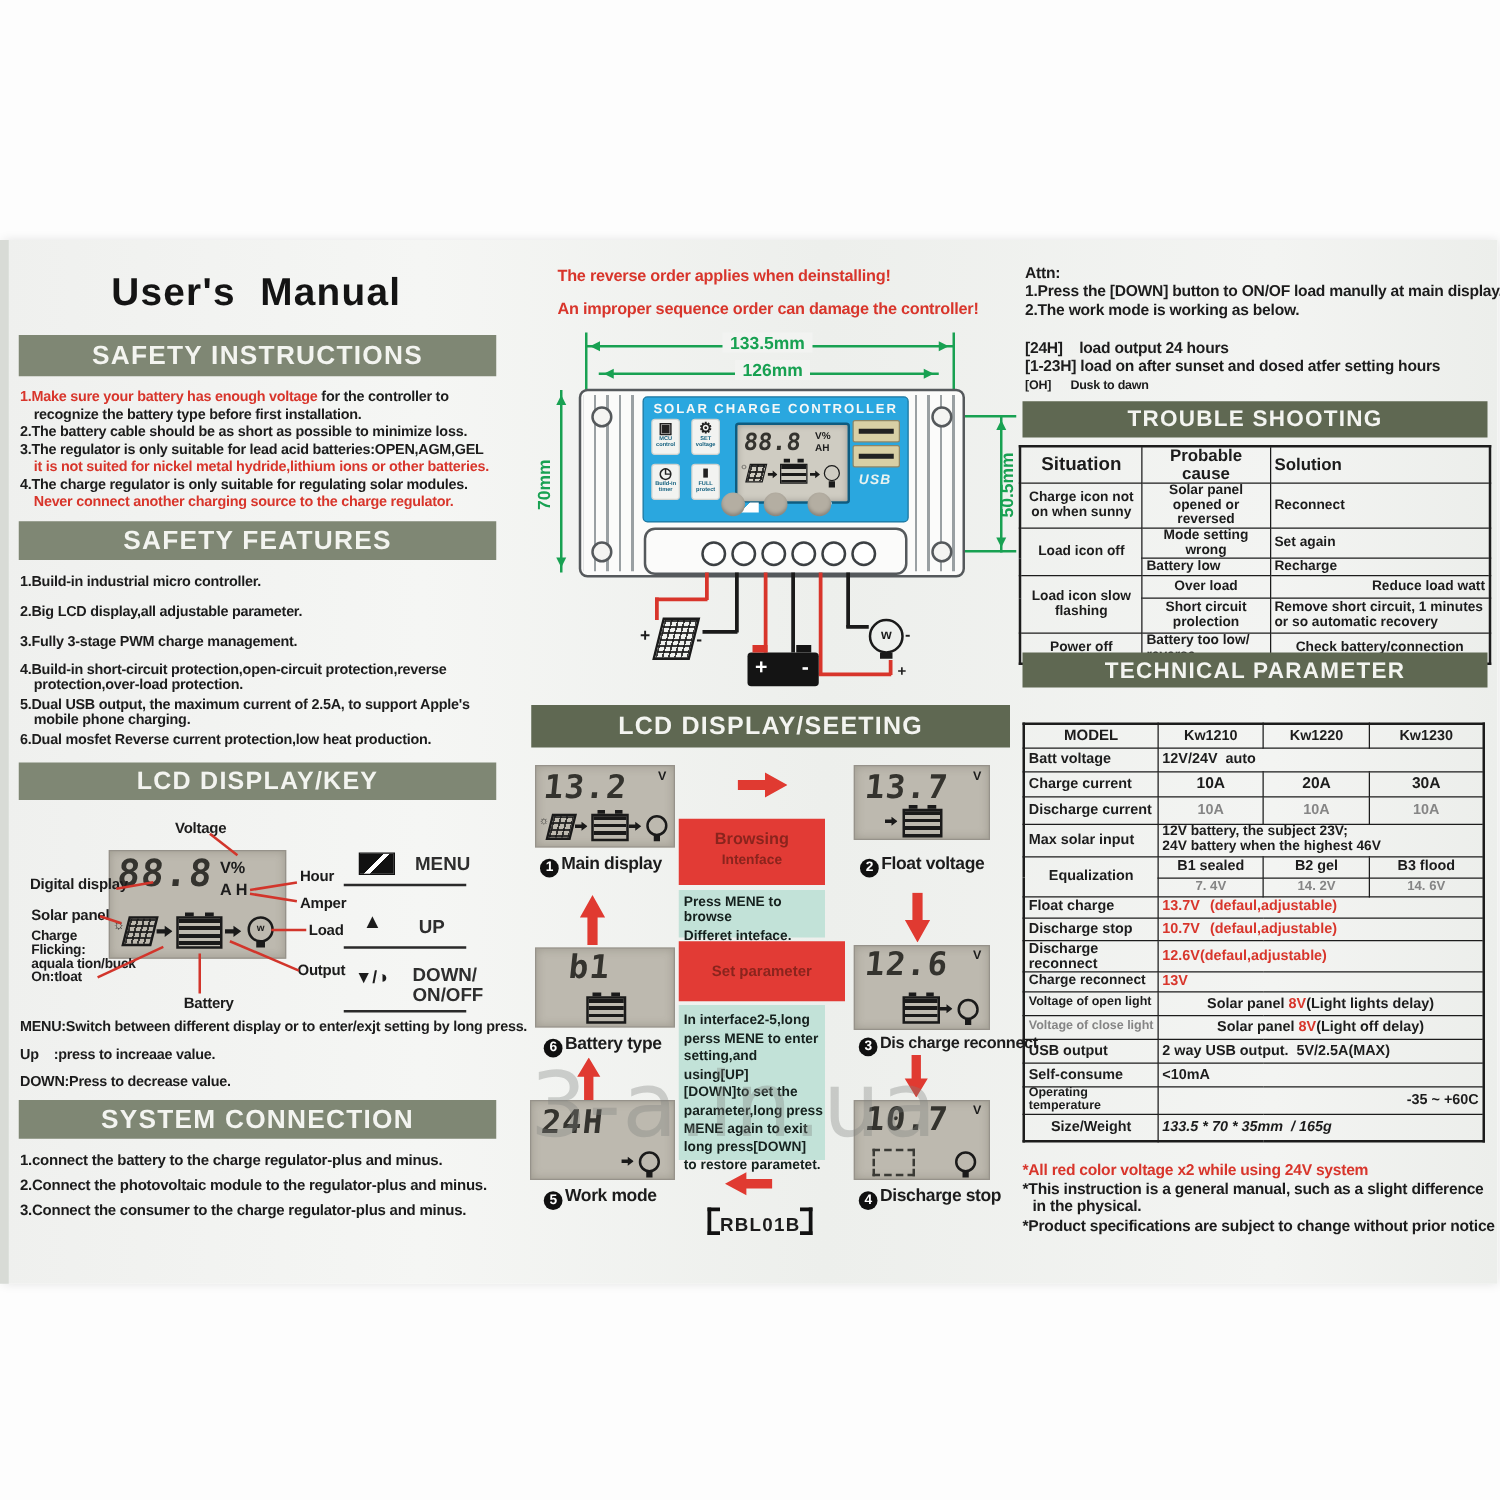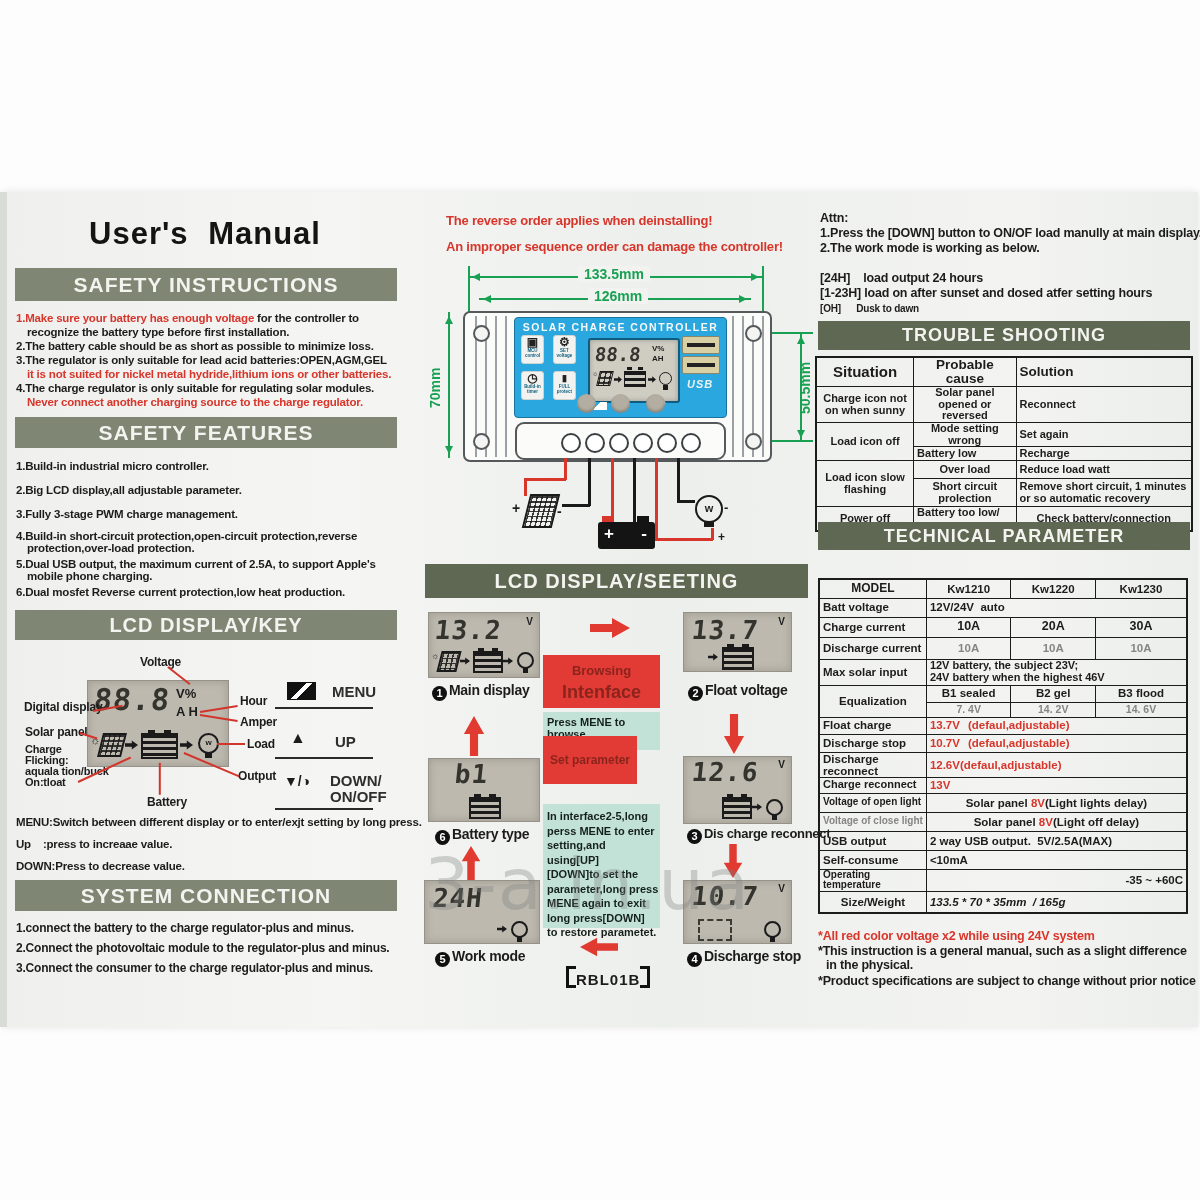--- a/index.html
+++ b/index.html
@@ -303,27 +303,27 @@
     <div class="iarr" style="left:24px;top:40px;width:10px;height:8px;"></div>
     <div class="ibatt" style="left:38px;top:34px;width:28px;height:19px;">
         <i style="left:12%;"></i>
         <i style="right:12%;"></i>
       </div>
   </div>
   <div class="slab" style="left:688px;top:682px;"><span class="nc">2</span><span>Float voltage</span></div>
 
   <div class="redbox" style="left:543px;top:655px;width:117px;height:53px;">
     <div style="padding-top:8px;font-size:13px;">Browsing</div>
-    <div style="padding-top:4px;font-size:18px;">Intenface</div>
+    <div style="padding-top:4px;font-size:11px;">Intenface</div>
   </div>
   <div class="tealbox" style="left:543px;top:712px;width:117px;height:38px;font-size:11px;">
     <div style="padding:4px 0 0 4px;">Press MENE to browse</div>
     <div style="padding:3px 0 0 4px;">Differet inteface.</div>
   </div>
-  <div class="redbox" style="left:543px;top:736px;width:94px;height:48px;">
+  <div class="redbox" style="left:543px;top:753px;width:133px;height:48px;">
     <div style="padding-top:17px;font-size:12px;">Set parameter</div>
   </div>
   <div class="tealbox" style="left:543px;top:804px;width:117px;height:124px;font-size:11px;line-height:14.5px;padding-left:0;">
     <div style="padding:5px 2px 0 4px;">In interface2-5,long</div>
     <div style="padding-left:4px;">perss MENE to enter</div>
     <div style="padding-left:4px;">setting,and using[UP]</div>
     <div style="padding-left:4px;">[DOWN]to set the</div>
     <div style="padding-left:4px;">parameter,long press</div>
     <div style="padding-left:4px;">MENE again to exit</div>
     <div style="padding-left:4px;">long press[DOWN]</div>
@@ -413,21 +413,21 @@
       <td>Mode setting wrong</td>
       <td style="text-align:left;">Set again</td>
     </tr>
     <tr style="height:14px;">
       <td style="text-align:left;">Battery low</td>
       <td style="text-align:left;">Recharge</td>
     </tr>
     <tr style="height:18px;">
       <td rowspan="2" class="wrap">Load icon slow flashing</td>
       <td>Over load</td>
-      <td style="text-align:left;margin-top:23px;">Reduce load watt</td>
+      <td style="text-align:right;margin-top:23px;">Reduce load watt</td>
     </tr>
     <tr style="height:28px;">
       <td class="wrap">Short circuit prolection</td>
       <td class="wrap" style="text-align:left;">Remove short circuit, 1 minutes or so automatic recovery</td>
     </tr>
     <tr style="height:24px;">
       <td>Power off</td>
       <td class="wrap" style="text-align:left;">Battery too low/ reverse</td>
       <td>Check battery/connection</td>
     </tr>

